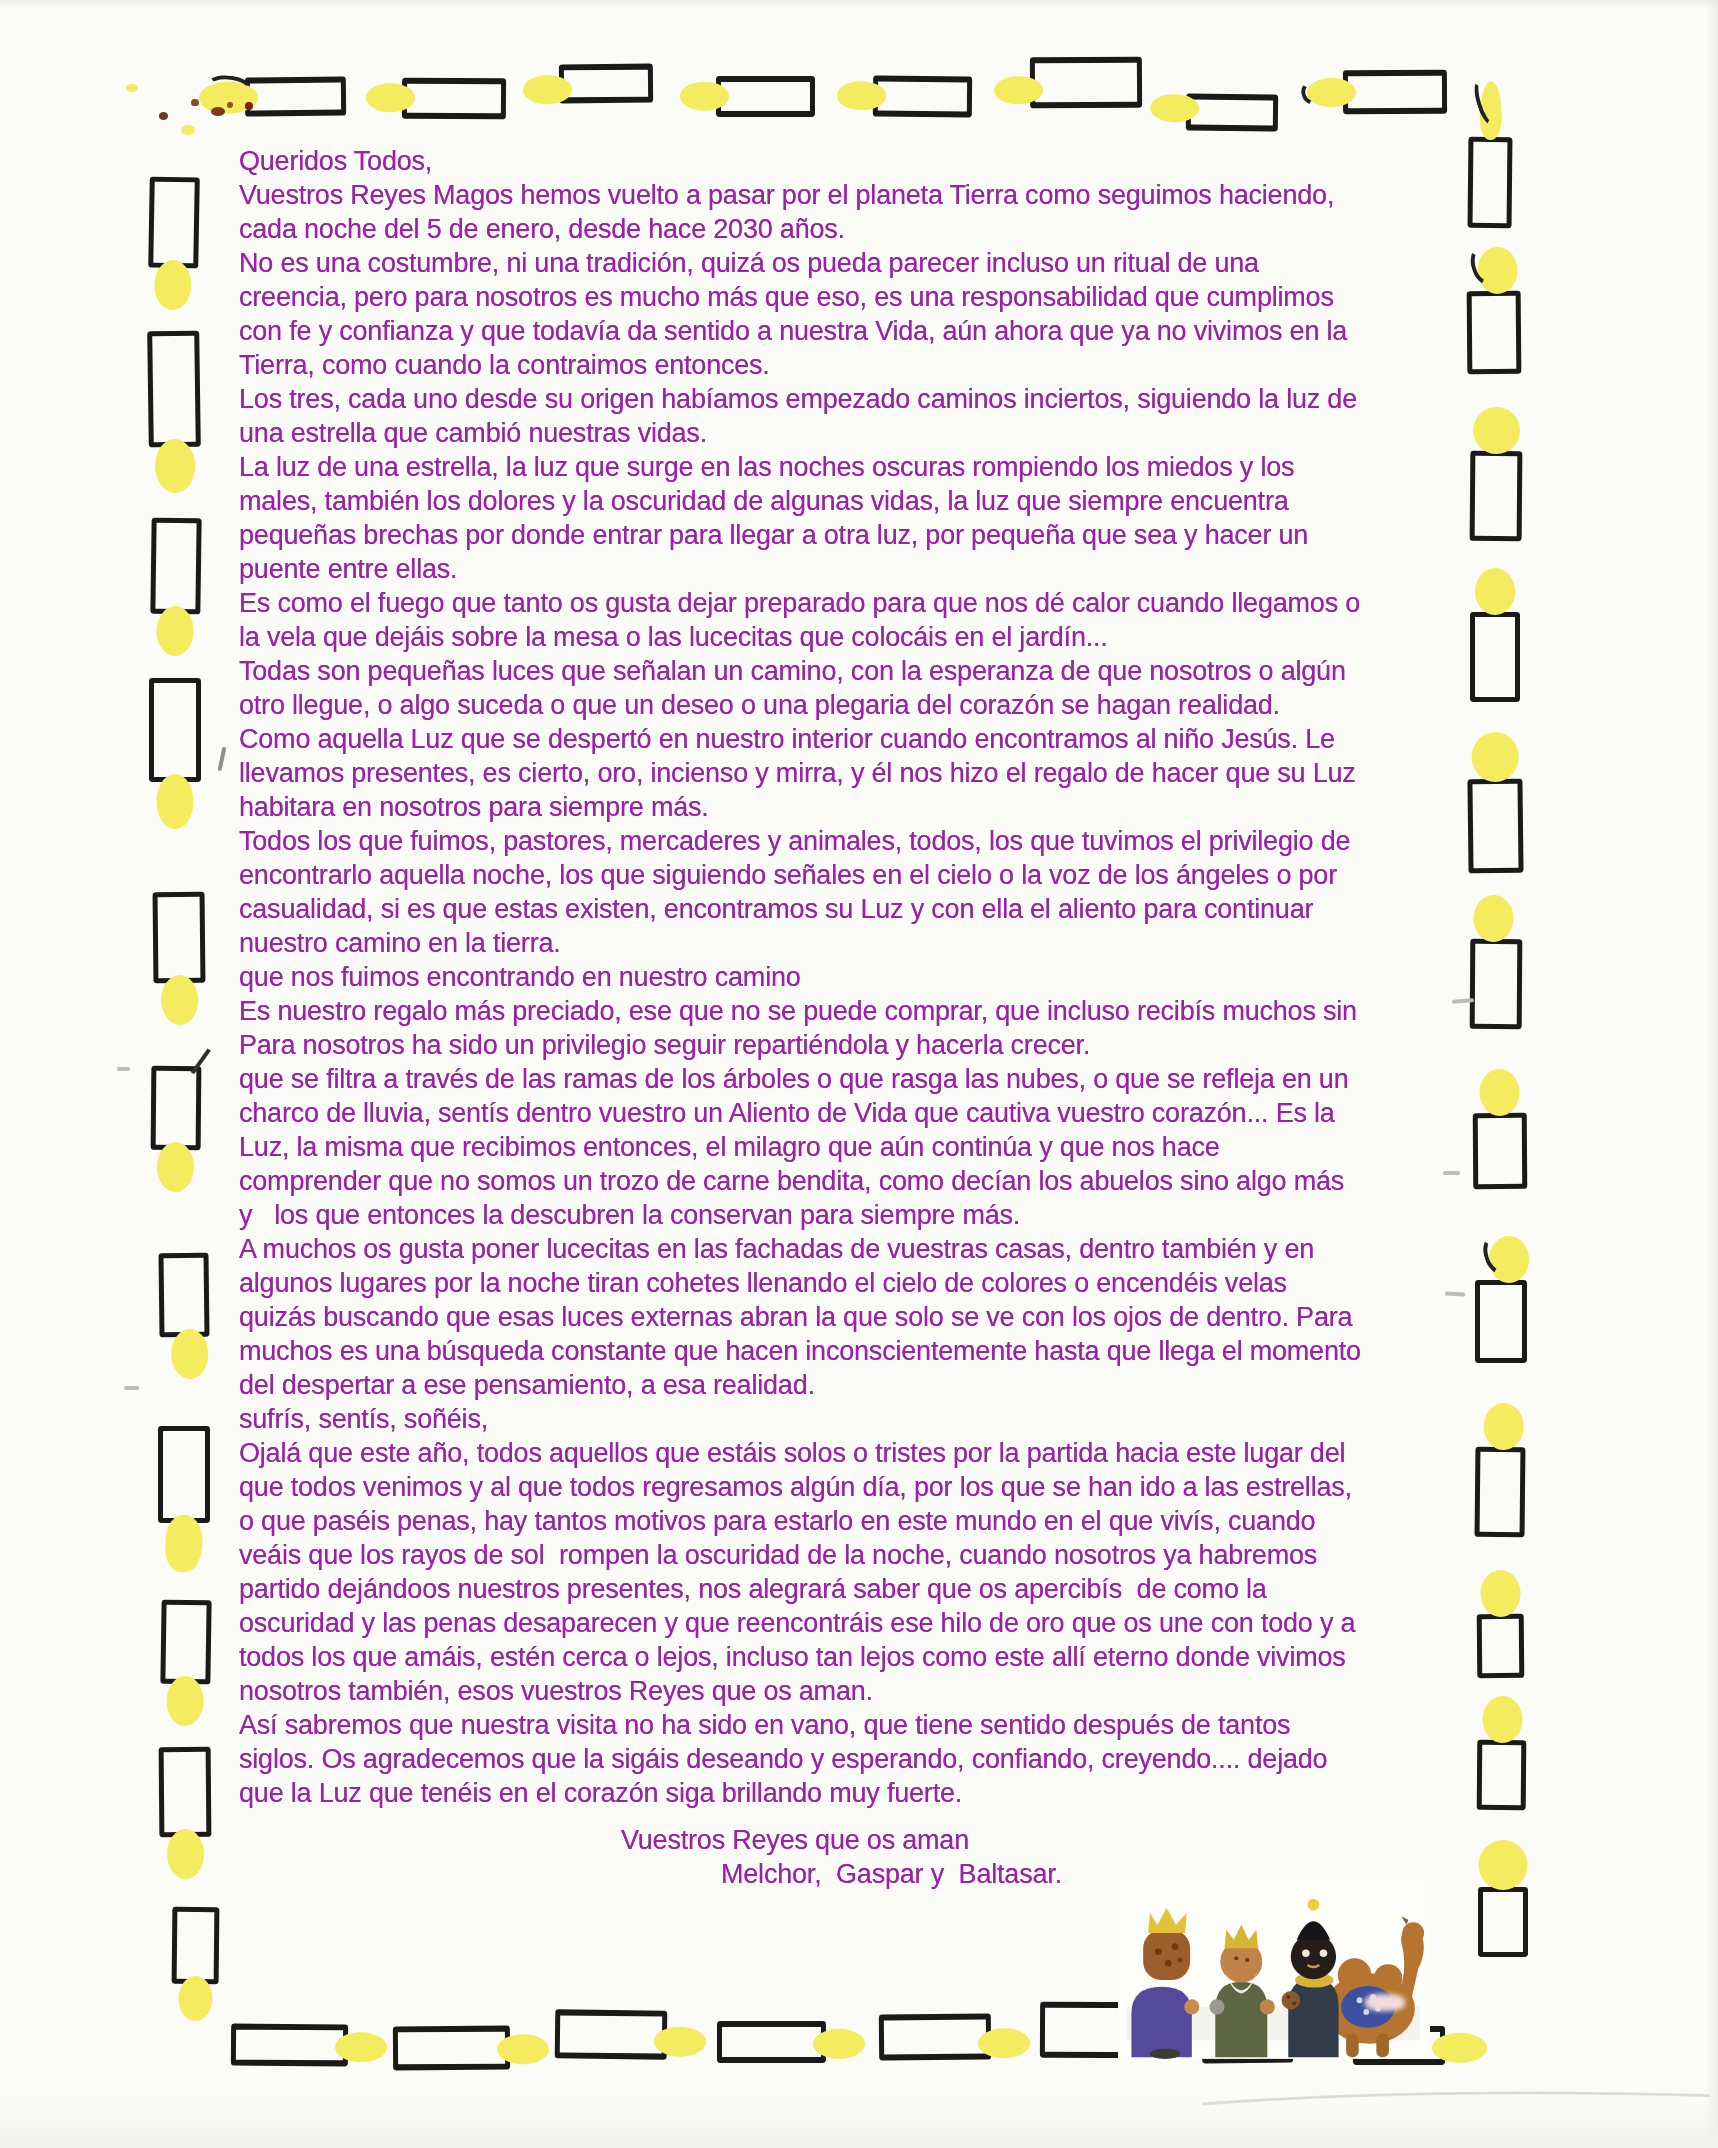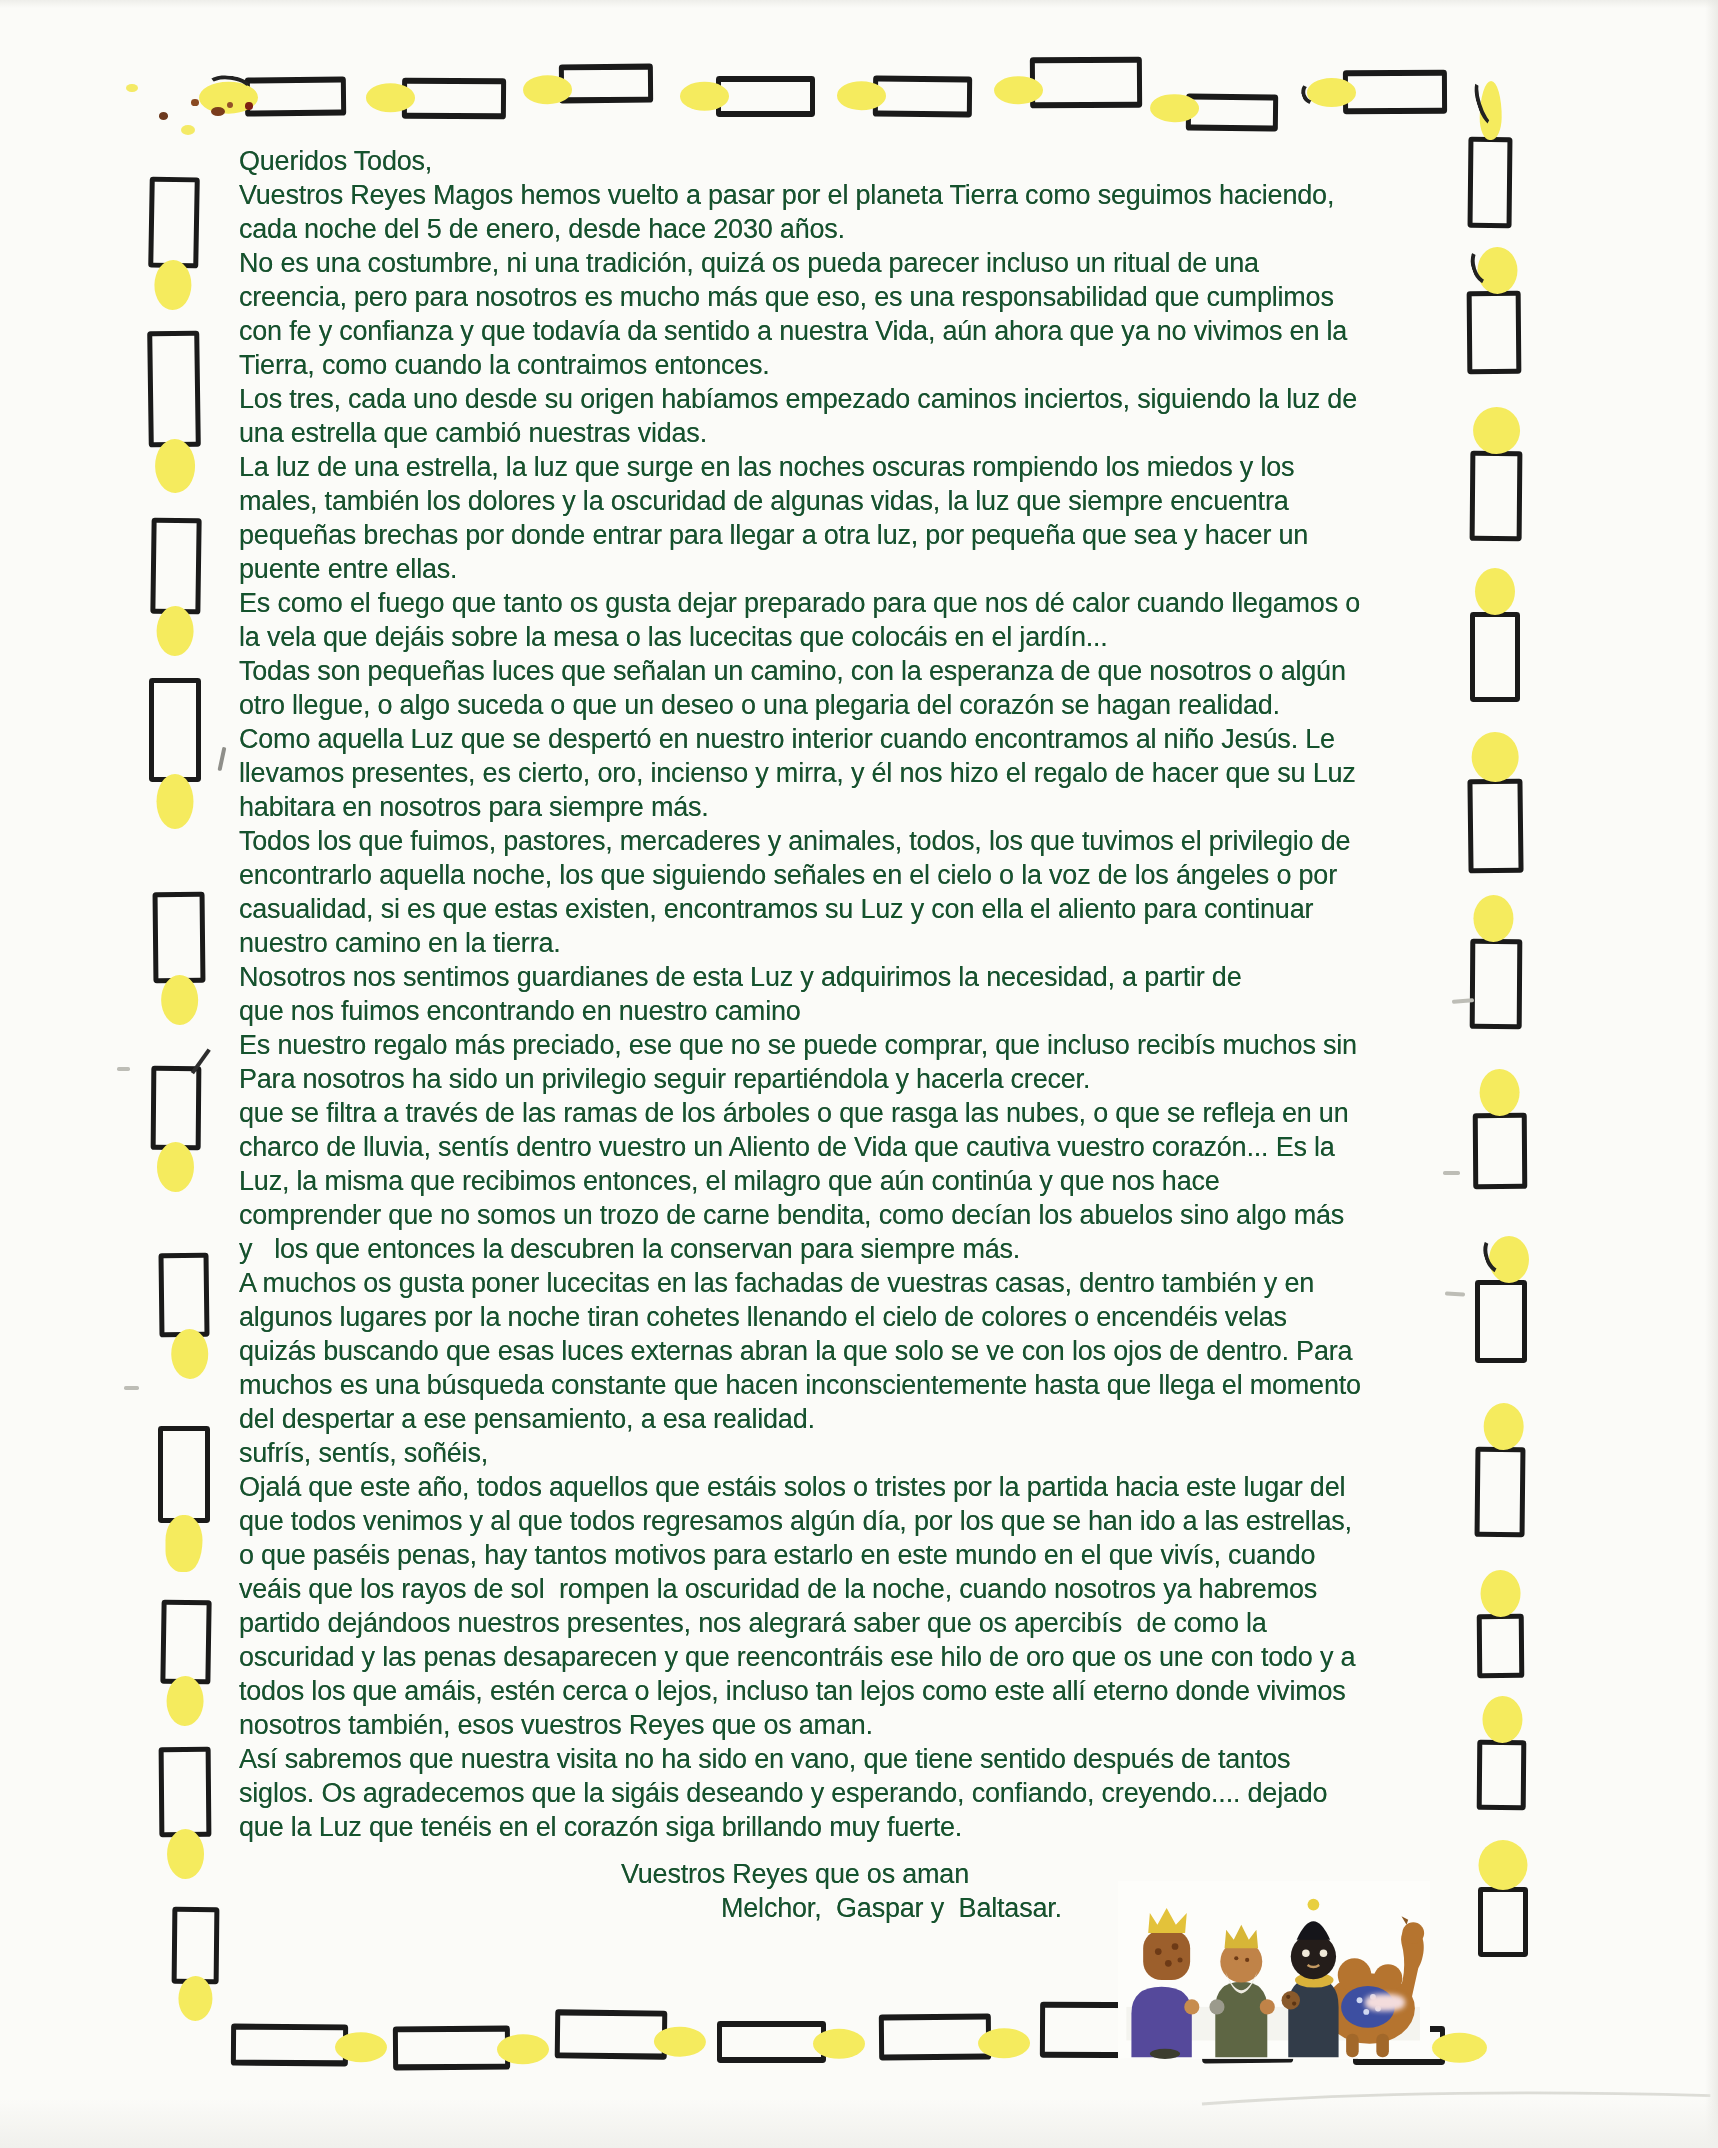--- a/index.html
+++ b/index.html
@@ -13,21 +13,21 @@
   .edge-right{position:absolute;top:0;right:0;width:13.4px;height:100%;
     background:linear-gradient(to left,#e6e6e1,rgba(230,230,225,0));opacity:.75;}
   .edge-top{position:absolute;top:0;left:0;width:100%;height:8.4px;
     background:linear-gradient(to bottom,#eeeeea,rgba(238,238,234,0));}
   .edge-bottom{position:absolute;bottom:0;left:0;width:100%;height:49px;
     background:linear-gradient(to top,#f0f0ec,rgba(240,240,236,0));}
   
   .letter{
     position:absolute;left:239px;top:144px;width:1259px;
     font-size:27px;line-height:34px;letter-spacing:-0.2px;
-    color:#14532d;text-shadow:0 0 0.4px rgba(20,20,20,.55);
+    color:#a21caf;text-shadow:0 0 0.4px rgba(20,20,20,.55);
   }
   .letter .ln{white-space:pre;height:34px;}
   .sig1{white-space:pre;margin-top:12.6px;margin-left:382px;height:34px;}
   .sig2{white-space:pre;margin-left:482px;height:34px;}
   
   .candle{position:absolute;border:5px solid #1a1a1a;border-radius:3.4px;background:transparent;}
   .candle-h{border-width:6.7px 5px 6.7px 5px;}
   .candle-v{border-width:5px 5.9px;}
   .flame{position:absolute;background:#f5eb5e;border-radius:50%;}
   
@@ -73,21 +73,20 @@
         <div class="ln">la vela que dejáis sobre la mesa o las lucecitas que colocáis en el jardín...</div>
         <div class="ln">Todas son pequeñas luces que señalan un camino, con la esperanza de que nosotros o algún</div>
         <div class="ln">otro llegue, o algo suceda o que un deseo o una plegaria del corazón se hagan realidad.</div>
         <div class="ln">Como aquella Luz que se despertó en nuestro interior cuando encontramos al niño Jesús. Le</div>
         <div class="ln">llevamos presentes, es cierto, oro, incienso y mirra, y él nos hizo el regalo de hacer que su Luz</div>
         <div class="ln">habitara en nosotros para siempre más.</div>
         <div class="ln">Todos los que fuimos, pastores, mercaderes y animales, todos, los que tuvimos el privilegio de</div>
         <div class="ln">encontrarlo aquella noche, los que siguiendo señales en el cielo o la voz de los ángeles o por</div>
         <div class="ln">casualidad, si es que estas existen, encontramos su Luz y con ella el aliento para continuar</div>
         <div class="ln">nuestro camino en la tierra.</div>
-        <div class="ln">Nosotros nos sentimos guardianes de esta Luz y adquirimos la necesidad, a partir de</div>
         <div class="ln">que nos fuimos encontrando en nuestro camino</div>
         <div class="ln">Es nuestro regalo más preciado, ese que no se puede comprar, que incluso recibís muchos sin</div>
         <div class="ln">Para nosotros ha sido un privilegio seguir repartiéndola y hacerla crecer.</div>
         <div class="ln">que se filtra a través de las ramas de los árboles o que rasga las nubes, o que se refleja en un</div>
         <div class="ln">charco de lluvia, sentís dentro vuestro un Aliento de Vida que cautiva vuestro corazón... Es la</div>
         <div class="ln">Luz, la misma que recibimos entonces, el milagro que aún continúa y que nos hace</div>
         <div class="ln">comprender que no somos un trozo de carne bendita, como decían los abuelos sino algo más</div>
         <div class="ln">y   los que entonces la descubren la conservan para siempre más.</div>
         <div class="ln">A muchos os gusta poner lucecitas en las fachadas de vuestras casas, dentro también y en</div>
         <div class="ln">algunos lugares por la noche tiran cohetes llenando el cielo de colores o encendéis velas</div>

